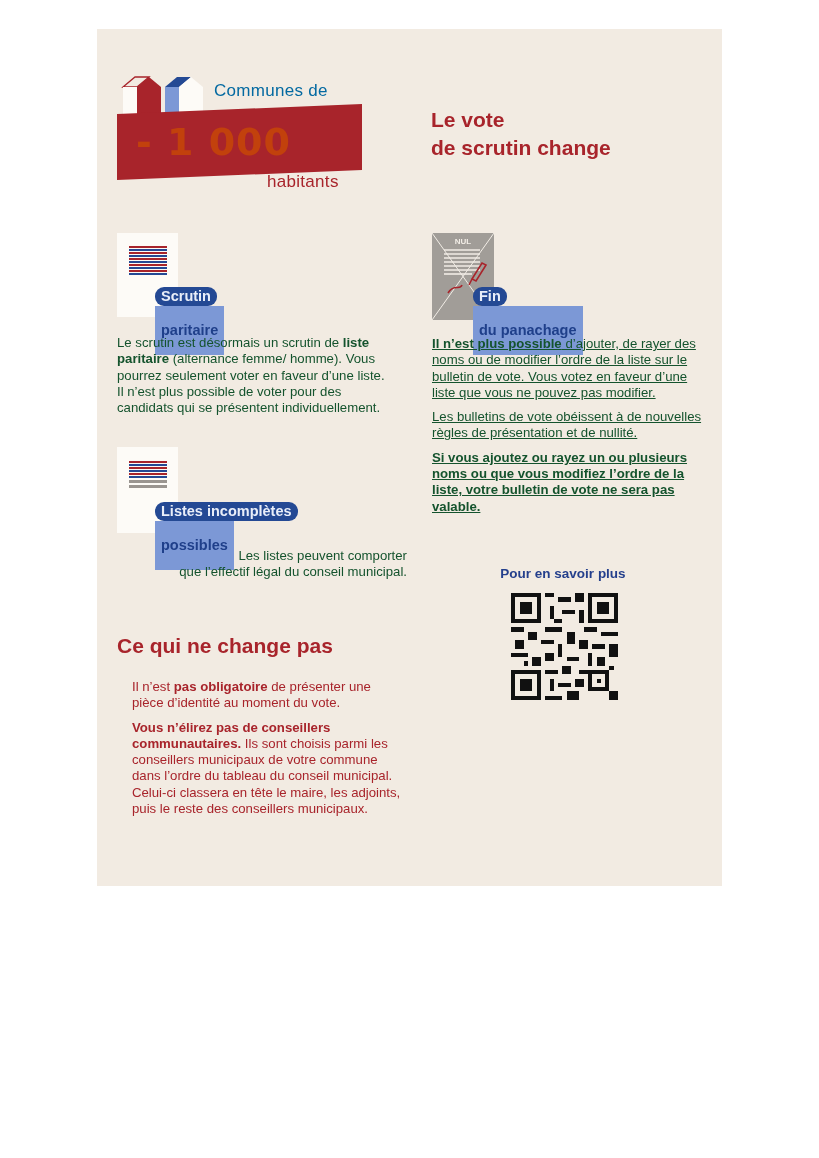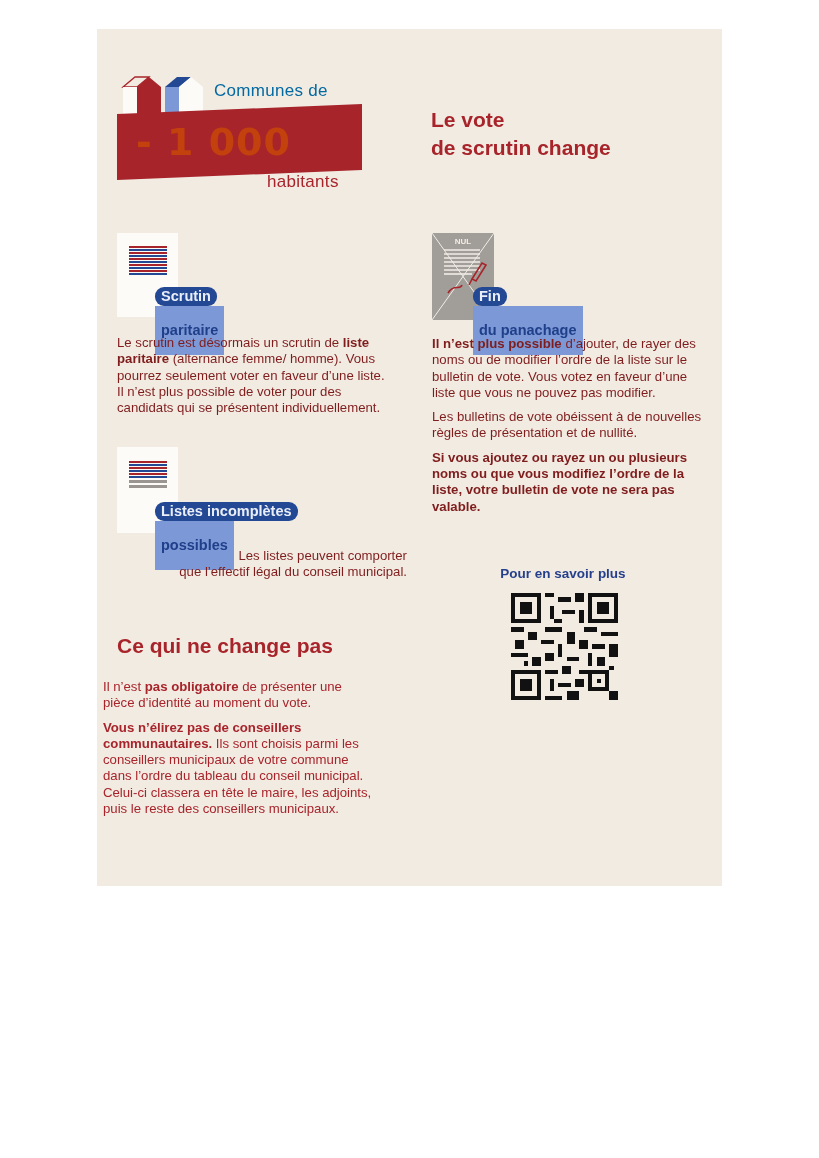--- a/index.html
+++ b/index.html
@@ -19,21 +19,21 @@
 
   
   .ballot { position:absolute; background:#fdfbf7; }
   .ballot .line { position:absolute; left:12px; width:38px; height:1.6px; }
 
   
   .label { position:absolute; font-weight:bold; font-size:14.5px; line-height:19px; }
   .label .l1 { display:inline-block; background:#244994; color:#e9eef9; padding:0 6px;border-radius:9px; }
   .label .l2 { display:inline-block; background:#7c98d6; color:#1f3f8a; padding:15px 6px; }
 
-  .body { position:absolute; font-size:13.2px; line-height:16.3px; color:#7f1d1d; }
+  .body { position:absolute; font-size:13.2px; line-height:16.3px; color:#14532d; }
   .body b { font-weight:bold; }
   .body p { margin:0 0 8px 0; }
   .red { color:#a8242b; }
 
   .section-title { position:absolute; left:117px; top:634px; font-size:21px; font-weight:bold; color:#a8242b; }
   .more { position:absolute; left:432px; top:566px; width:262px; text-align:center; font-weight:bold; font-size:13.5px; color:#243f8c; }
   .qr { position:absolute; left:511px; top:593px; width:107px; height:107px; }
 </style>
 </head>
 <body>
@@ -93,21 +93,21 @@
 <div class="label" style="left:155px;top:502px;">
   <div><span class="l1">Listes incomplètes</span></div>
   <div><span class="l2">possibles</span></div>
 </div>
 <div class="body" style="left:117px;top:548px;width:290px;text-align:right;">
   <div>Les listes peuvent comporter</div>
   <div>que l’effectif légal du conseil municipal.</div>
 </div>
 
 <div class="section-title">Ce qui ne change pas</div>
-<div class="body red" style="left:103px;top:679px;width:270px;">
+<div class="body red" style="left:132px;top:679px;width:270px;">
   <p><span>Il n’est </span><b>pas obligatoire</b><span> de présenter une pièce d’identité au moment du vote.</span></p>
   <p><b>Vous n’élirez pas de conseillers communautaires.</b><span> Ils sont choisis parmi les conseillers municipaux de votre commune dans l’ordre du tableau du conseil municipal. Celui-ci classera en tête le maire, les adjoints, puis le reste des conseillers municipaux.</span></p>
 </div>
 
 <svg class="abs" style="left:432px;top:233px;" width="62" height="87" viewBox="0 0 62 87">
   <rect x="0" y="0" width="62" height="87" fill="#a19d98"></rect>
   <text x="31" y="11" text-anchor="middle" font-size="8" font-weight="bold" fill="#f2ede6" font-family="Liberation Sans, sans-serif">NUL</text>
   <g stroke="#f2ede6" stroke-width="1.6">
     <line x1="12" y1="17" x2="48" y2="17"></line>
     <line x1="12" y1="21" x2="48" y2="21"></line>
@@ -120,21 +120,21 @@
   <line x1="0" y1="0" x2="62" y2="87" stroke="#f2ede6" stroke-width="1"></line>
   <line x1="62" y1="0" x2="0" y2="87" stroke="#f2ede6" stroke-width="1"></line>
   <path d="M16,60 C22,50 28,58 30,52" fill="none" stroke="#a8242b" stroke-width="1.6"></path>
   <path d="M40,46 L50,30 L54,32 L44,48 Z" fill="none" stroke="#a8242b" stroke-width="1.6"></path>
   <line x1="40" y1="46" x2="37" y2="52" stroke="#a8242b" stroke-width="1.6"></line>
 </svg>
 <div class="label" style="left:473px;top:287px;">
   <div><span class="l1">Fin</span></div>
   <div><span class="l2">du panachage</span></div>
 </div>
-<div class="body" style="left:432px;top:336px;width:270px;">
+<div class="body" style="left:432px;top:336px;width:270px;text-decoration:underline;">
   <p><b>Il n’est plus possible</b><span> d’ajouter, de rayer des noms ou de modifier l’ordre de la liste sur le bulletin de vote. Vous votez en faveur d’une liste que vous ne pouvez pas modifier.</span></p>
   <p>Les bulletins de vote obéissent à de nouvelles règles de présentation et de nullité.</p>
   <p><b>Si vous ajoutez ou rayez un ou plusieurs noms ou que vous modifiez l’ordre de la liste, votre bulletin de vote ne sera pas valable.</b></p>
 </div>
 
 <div class="more">Pour en savoir plus</div>
 <svg class="qr" viewBox="0 0 25 25" shape-rendering="crispEdges">
   <rect width="25" height="25" fill="#f2ebe2"></rect>
   <g fill="#111">
     <rect x="0" y="0" width="7" height="7"></rect>

